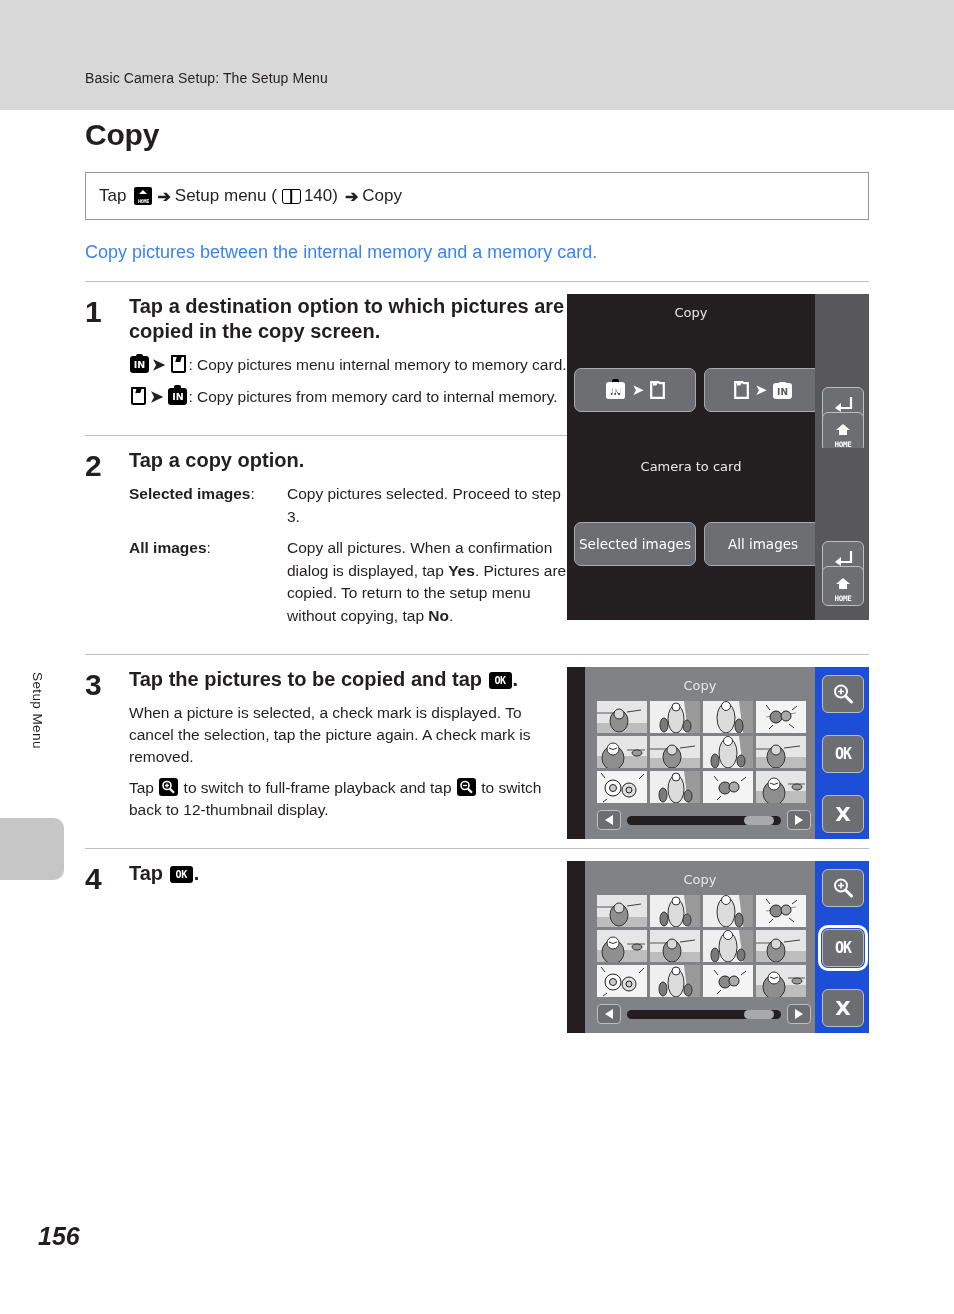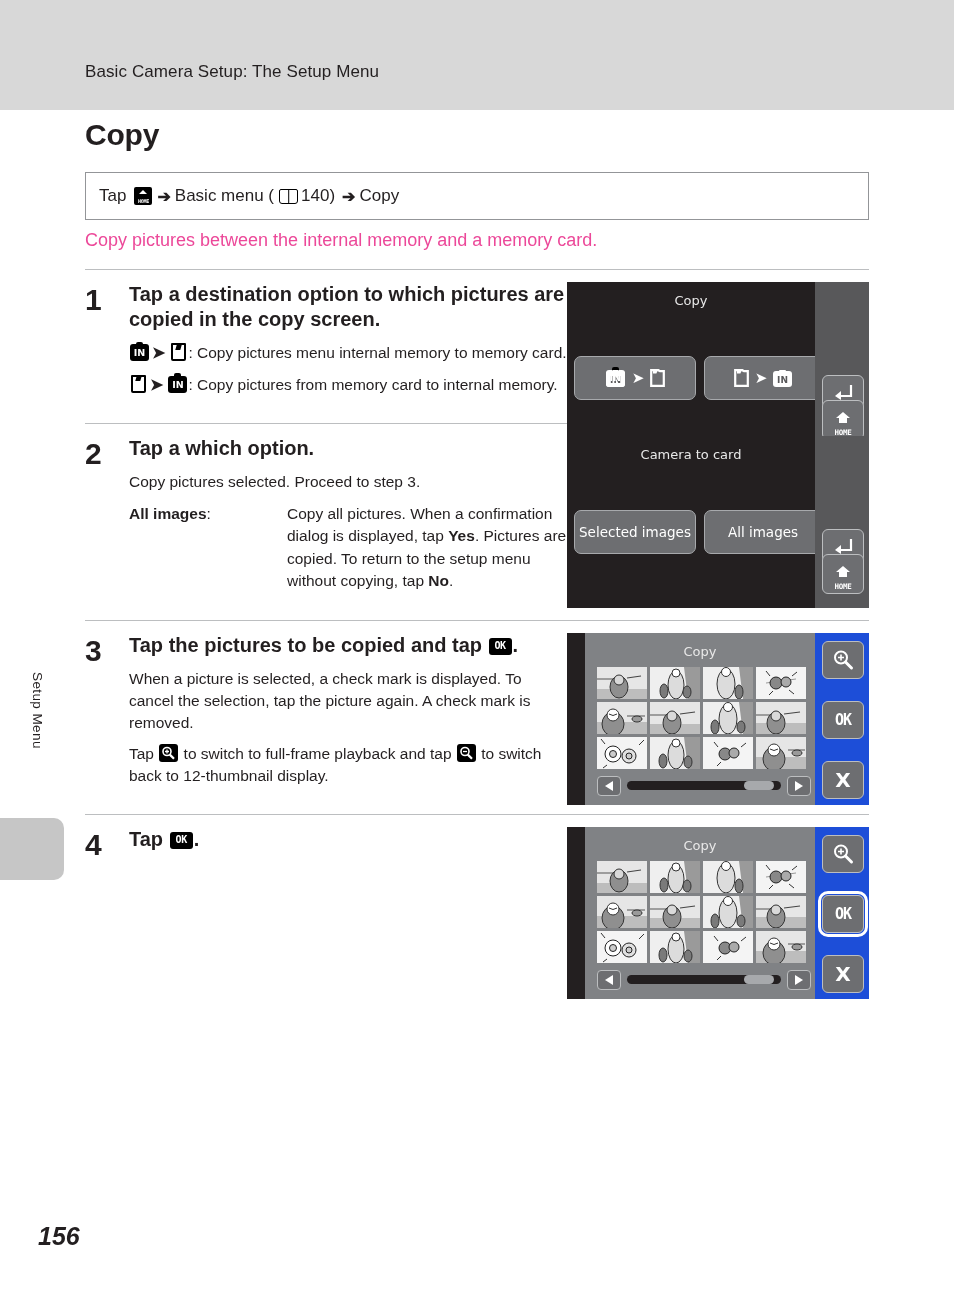--- a/index.html
+++ b/index.html
@@ -18,22 +18,22 @@
 
   
   .header-band {
     position: absolute;
     left: 0; top: 0;
     width: 954px; height: 110px;
     background: #d8d8d8;
   }
   .header-title {
     position: absolute;
-    left: 85px; top: 62px;
-    font-size: 17px;
+    left: 85px; top: 70px;
+    font-size: 14px;
     letter-spacing: .1px;
     color: #231f20;
   }
 
   
   .side-label {
     position: absolute;
     left: 30px; top: 672px;
     font-size: 13.5px;
     color: #231f20;
@@ -136,23 +136,23 @@
   .ico-book::after {
     content: "";
     position: absolute;
     left: 50%; top: 0; bottom: 0;
     width: 1.6px;
     background: #000;
     transform: translateX(-50%);
   }
 
   .lead {
-    margin-top: 10px;
+    margin-top: 22px;
     font-size: 18px;
-    color: #ec4899;
+    color: #3b82f6;
   }
 
   
   .rule {
     border-top: 1px solid #bcbec0;
     margin-top: 18px;
   }
   .step {
     display: flex;
     position: relative;
@@ -440,21 +440,21 @@
 <div class="page-number">156</div>
 
 <div class="content">
 
   <h1 class="chapter">Copy</h1>
 
   <div class="path-box">
     <span class="seg">Tap</span>
     <span class="ico ico-home"></span>
     <span class="arrow-r">➔</span>
-    <span class="seg">Basic menu (</span>
+    <span class="seg">Setup menu (</span>
     <span class="ico ico-book"></span>
     <span class="seg">140)</span>
     <span class="arrow-r">➔</span>
     <span class="seg">Copy</span>
   </div>
 
   <div class="lead">Copy pictures between the internal memory and a memory card.</div>
 
   <div class="rule"></div>
   <div class="step">
@@ -518,23 +518,24 @@
           </div>
         </div>
       </div>
     </div>
   </div>
 
   <div class="rule"></div>
   <div class="step">
     <div class="step-num">2</div>
     <div class="step-body">
-      <div class="step-head">Tap a which option.</div>
+      <div class="step-head">Tap a copy option.</div>
       <div class="deflist">
         <div class="defrow">
+          <div class="defterm"><span>Selected images</span><span style="font-weight:normal;">:</span></div>
           <div class="defdesc">Copy pictures selected. Proceed to step 3.</div>
         </div>
         <div class="defrow">
           <div class="defterm"><span>All images</span><span style="font-weight:normal;">:</span></div>
           <div class="defdesc"><span>Copy all pictures. When a confirmation dialog is displayed, tap </span><b>Yes</b><span>. Pictures are copied. To return to the setup menu without copying, tap </span><b>No</b><span>.</span></div>
         </div>
       </div>
     </div>
     <div class="screen-wrap" style="top:12px;margin-left:48px;">
       <div class="screen">

